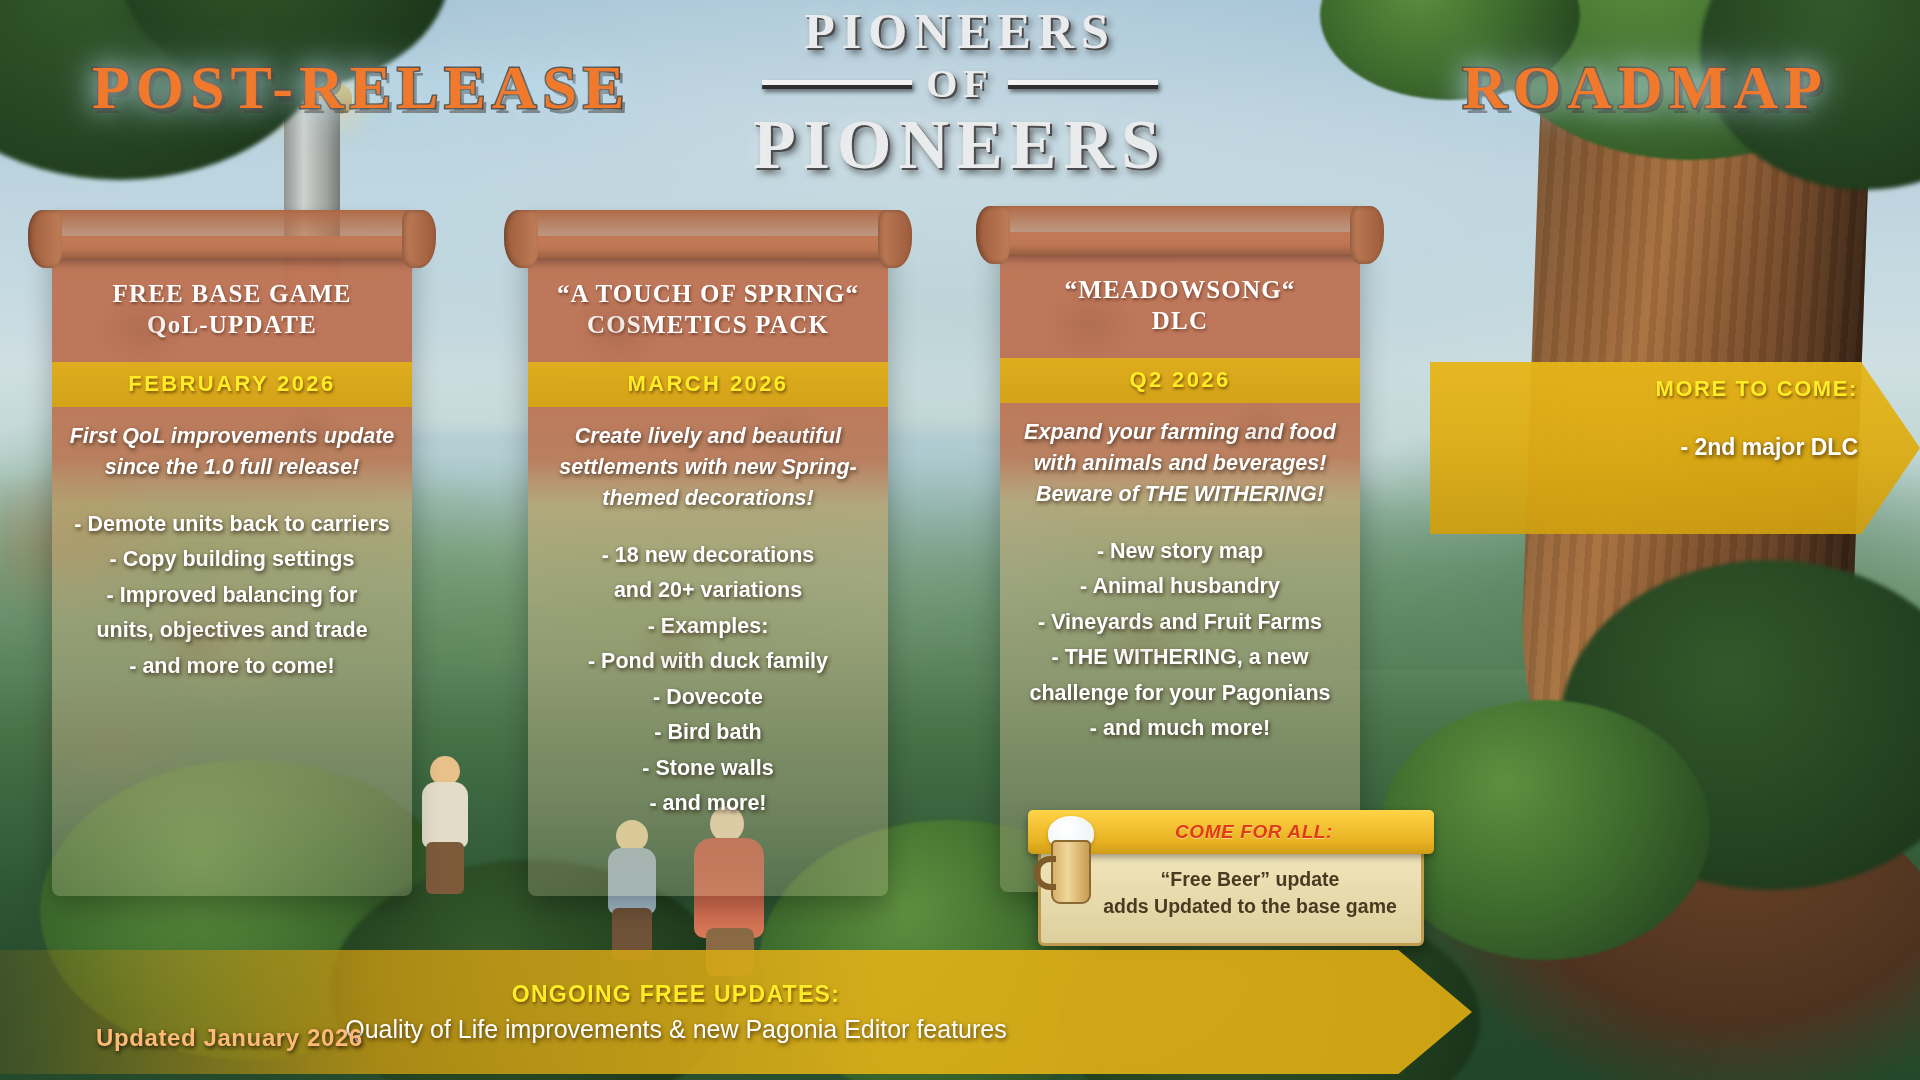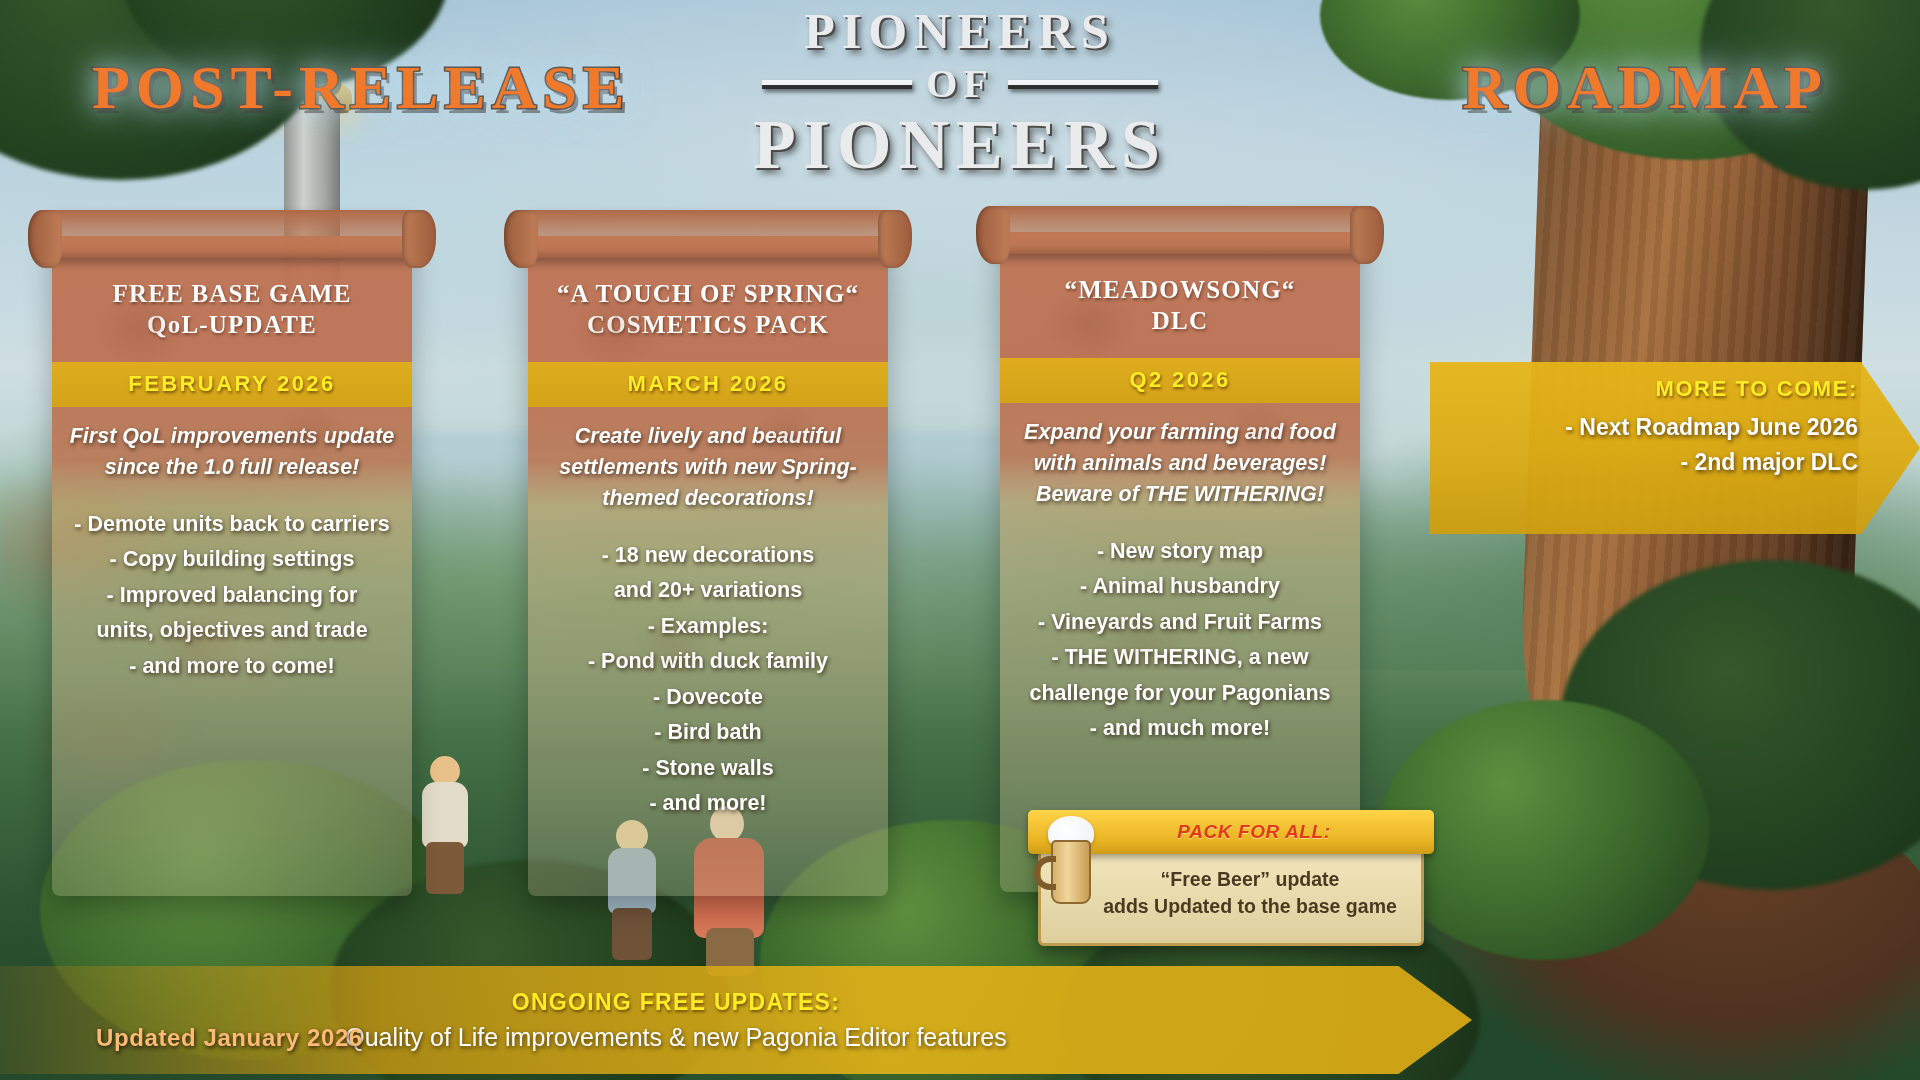--- a/index.html
+++ b/index.html
@@ -219,21 +219,21 @@
   
   .more-banner {
     position:absolute; left:1430px; top:362px; width:490px; height:172px;
     background:linear-gradient(to bottom, rgba(230,181,24,.95) 0%, rgba(221,172,20,.95) 52%, rgba(206,158,16,.95) 100%);
     clip-path:polygon(0 0, 88% 0, 100% 50%, 88% 100%, 0 100%);
     padding:14px 62px 0 26px;
     text-align:right;
   }
   .more-banner .mb-title {
     font-weight:bold; font-size:22px; letter-spacing:1.6px; color:#ffec26;
-    text-shadow:1px 2px 3px rgba(80,45,5,.7); margin-bottom:8px;
+    text-shadow:1px 2px 3px rgba(80,45,5,.7); margin-bottom:28px;
   }
   .more-banner li {
     list-style:none; color:#fff; font-weight:bold; font-size:23px;
     line-height:1.5; text-shadow:1px 2px 4px rgba(50,30,8,.8);
   }
 
   
   .beer {
     position:absolute; left:1038px; top:818px; width:386px; height:128px;
   }
@@ -276,21 +276,21 @@
     border:2px solid #8d6a31;
   }
   .mug .handle {
     position:absolute; left:2px; top:40px; width:22px; height:34px;
     border:6px solid #7e5b29; border-right:none;
     border-radius:16px 0 0 16px;
   }
 
   
   .bottom-banner {
-    position:absolute; left:0; bottom:6px; width:1472px; height:108px;
+    position:absolute; left:0; bottom:6px; width:1472px; height:124px;
     background:linear-gradient(to right, rgba(150,112,24,.2) 0%, rgba(198,152,18,.82) 26%, rgba(222,176,24,.92) 60%, rgba(214,168,20,.95) 100%);
     clip-path:polygon(0 0, 95% 0, 100% 50%, 95% 100%, 0 100%);
     display:flex; flex-direction:column; align-items:center; justify-content:center;
     padding-right:120px;
   }
   .bottom-banner .bb-title {
     font-weight:bold; font-size:23px; letter-spacing:1.3px; color:#ffec26;
     text-shadow:1px 2px 3px rgba(80,45,5,.7); margin-bottom:7px;
   }
   .bottom-banner .bb-sub {
@@ -437,29 +437,28 @@
         <li>-  THE WITHERING, a new</li>
         <li>challenge for your Pagonians</li>
         <li>-  and much more!</li>
       </ul>
     </div>
   </div>
 
   <div class="more-banner">
     <div class="mb-title">MORE TO COME:</div>
     <ul>
-      <li>-  Next Roadmap June 2026</li>
       <li>-  2nd major DLC</li>
     </ul>
   </div>
 
   <div class="beer">
     <div class="beer-plate"></div>
     <div class="beer-top">
-      <div class="ft">PACK FOR ALL:</div>
+      <div class="ft">COME FOR ALL:</div>
     </div>
     <div class="beer-text">
       <div>“Free Beer” update</div>
       <div>adds Updated to the base game</div>
     </div>
     <div class="mug">
       <div class="foam"></div>
       <div class="body"></div>
       <div class="handle"></div>
     </div>

